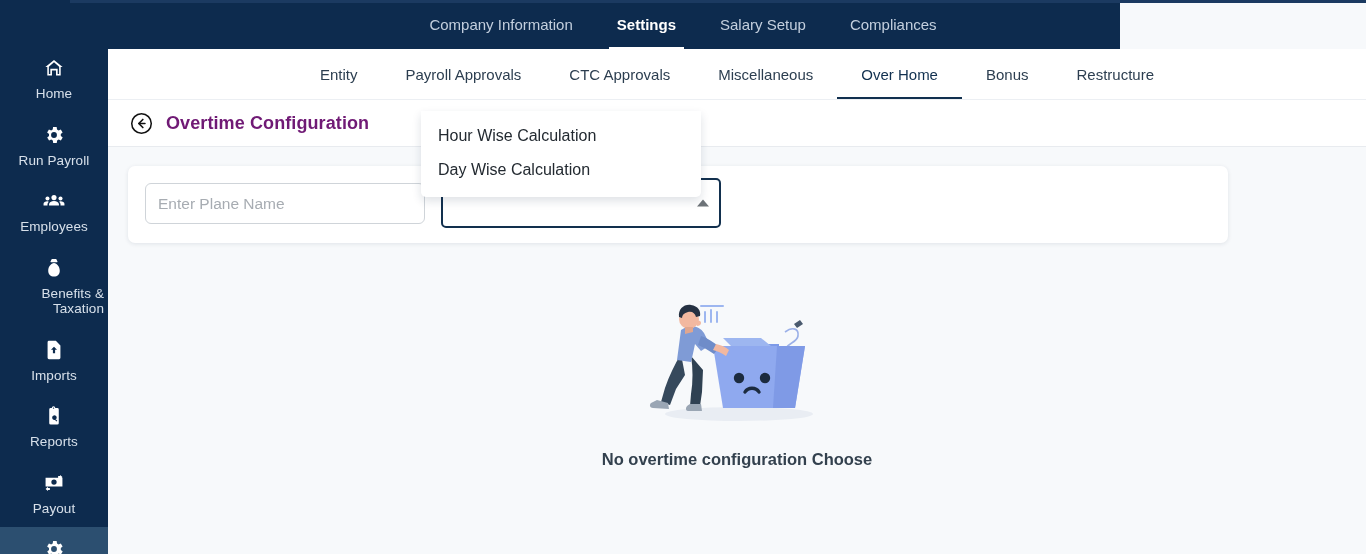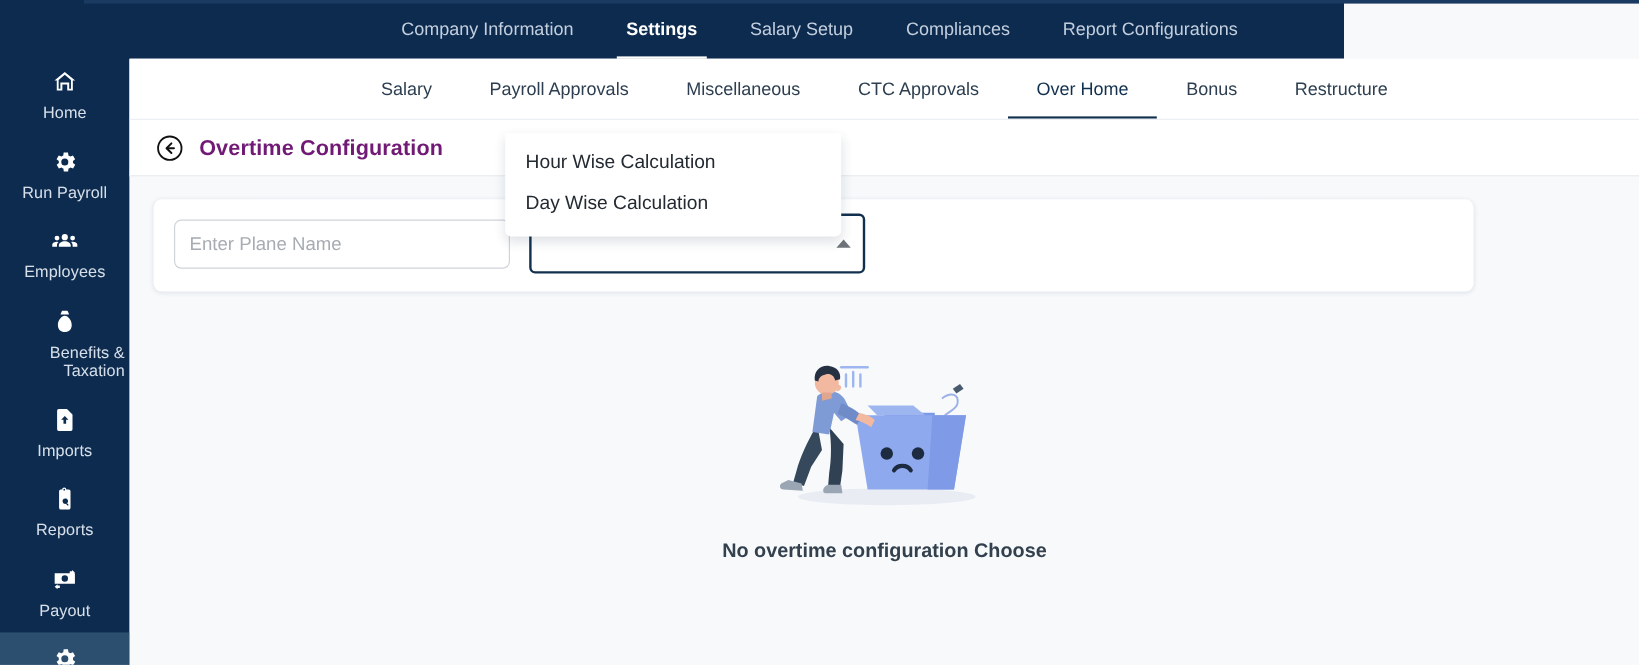--- a/index.html
+++ b/index.html
@@ -301,40 +301,37 @@
       </div>
       <div class="topnav-item active">
         <span>Settings</span>
       </div>
       <div class="topnav-item">
         <span>Salary Setup</span>
       </div>
       <div class="topnav-item">
         <span>Compliances</span>
       </div>
-      <div class="topnav-item">
-        <span>Report Configurations</span>
-      </div>
     </div>
   </header>
 
   <main class="content">
 
     <div class="subtabs">
       <div class="subtab">
-        <span>Salary</span>
+        <span>Entity</span>
       </div>
       <div class="subtab">
         <span>Payroll Approvals</span>
       </div>
       <div class="subtab">
+        <span>CTC Approvals</span>
+      </div>
+      <div class="subtab">
         <span>Miscellaneous</span>
-      </div>
-      <div class="subtab">
-        <span>CTC Approvals</span>
       </div>
       <div class="subtab active">
         <span>Over Home</span>
       </div>
       <div class="subtab">
         <span>Bonus</span>
       </div>
       <div class="subtab">
         <span>Restructure</span>
       </div>

